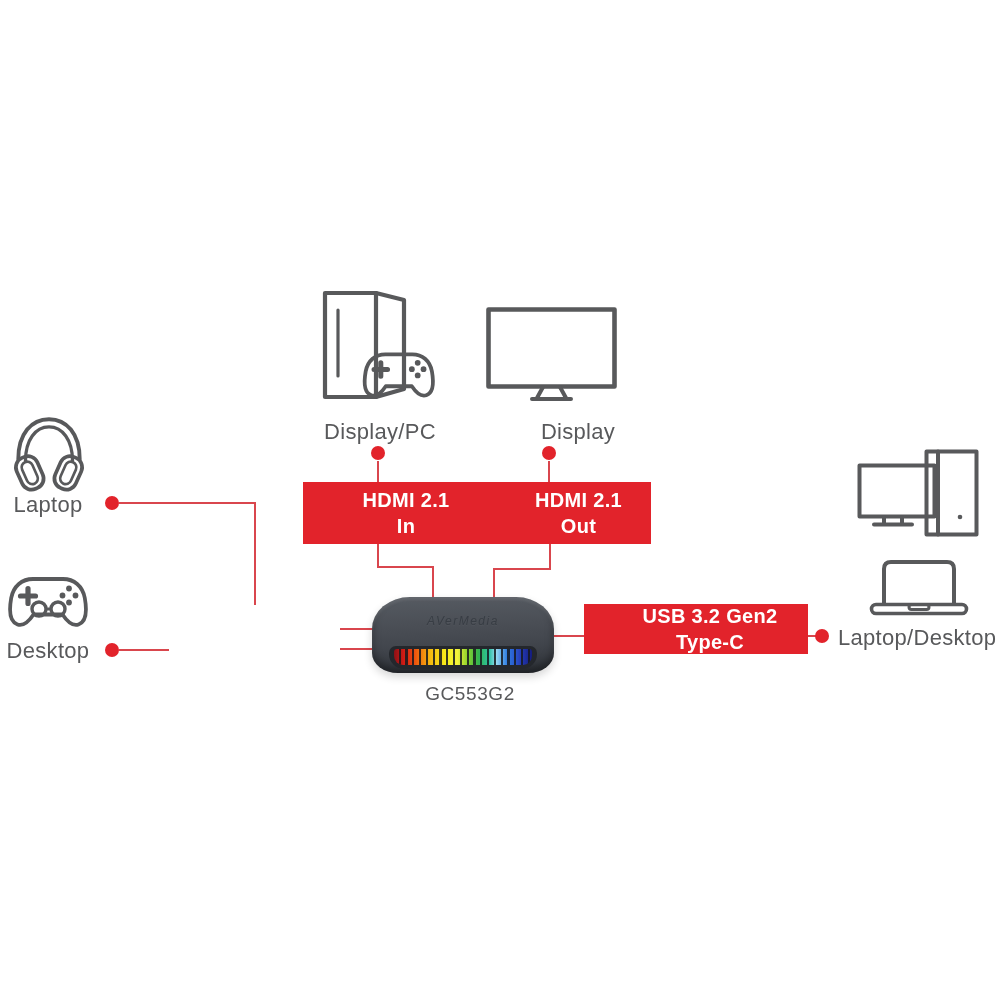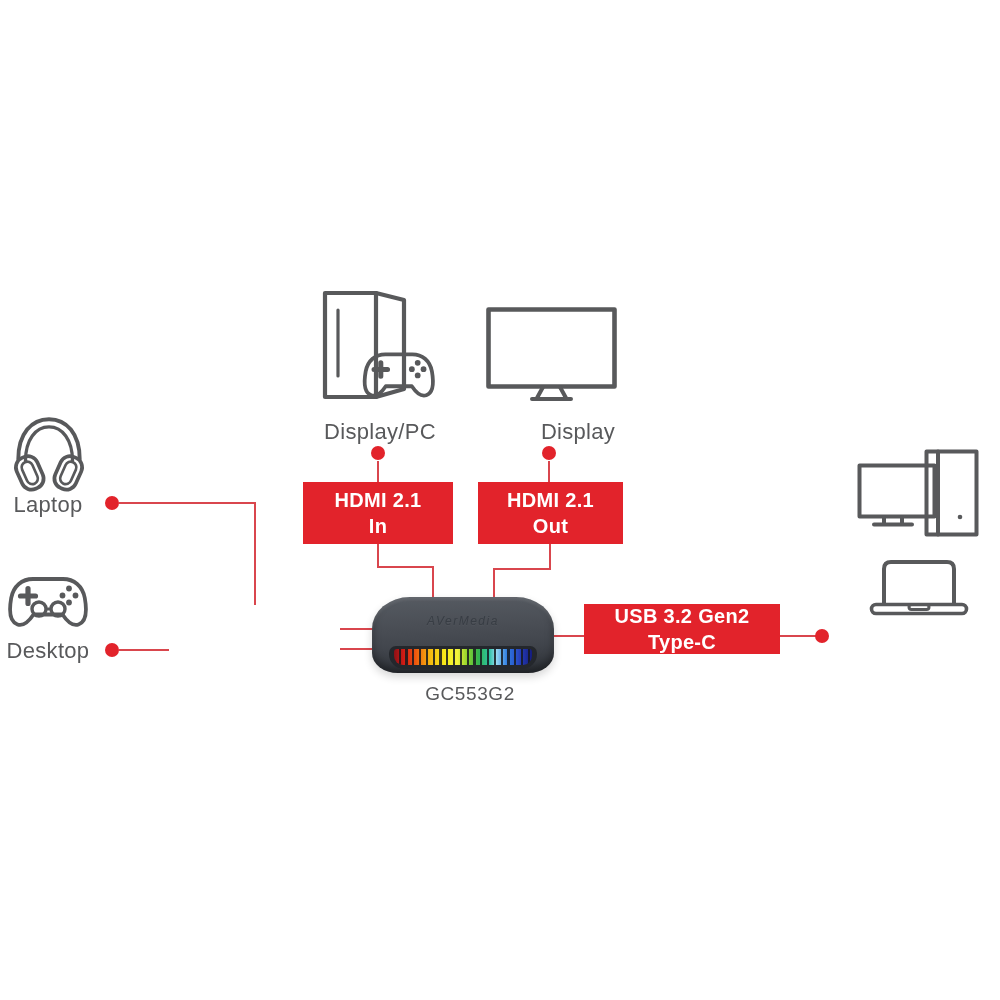--- a/index.html
+++ b/index.html
@@ -10,21 +10,21 @@
   
   .lbl{
     position:absolute;color:#58595b;font-size:22px;letter-spacing:.3px;
     text-align:center;white-space:nowrap;
   }
   
   .box{
     position:absolute;background:#e2232b;color:#ffffff;display:flex;
     flex-direction:column;align-items:center;justify-content:center;
     font-size:20px;font-weight:bold;line-height:26px;text-align:center;
-    letter-spacing:.3px;z-index:3;
+    letter-spacing:.3px;z-index:3;padding-left:28px;
   }
   
   .line{position:absolute;background:#d9464d;z-index:1;}
   .dot{position:absolute;width:14px;height:14px;border-radius:50%;background:#e2232b;z-index:2;}
   
   .icon{position:absolute;}
   .ic{stroke:#58595b;fill:none;stroke-linecap:round;stroke-linejoin:round;}
   
   .device{
     position:absolute;left:372px;top:597px;width:182px;height:76px;z-index:4;
@@ -111,20 +111,21 @@
   <svg class="icon" style="left:869px;top:557px" width="100" height="62" viewBox="0 0 100 62">
     <path class="ic" stroke-width="4" d="M15 47 V12 Q15 5 22 5 H78 Q85 5 85 12 V47"></path>
     <rect class="ic" fill="#ffffff" stroke-width="3.6" x="2.5" y="47.5" width="95" height="9" rx="4.5"></rect>
     <rect class="ic" fill="#ffffff" stroke-width="3" x="40" y="47.5" width="20" height="5" rx="2.5"></rect>
   </svg>
 
   <div class="lbl" style="left:0px;top:492px;width:96px">Laptop</div>
   <div class="lbl" style="left:0px;top:638px;width:96px">Desktop</div>
   <div class="lbl" style="left:318px;top:419px;width:124px">Display/PC</div>
   <div class="lbl" style="left:528px;top:419px;width:100px">Display</div>
+  <div class="lbl" style="left:838px;top:625px;text-align:left">Laptop/Desktop</div>
 
   <div class="dot" style="left:105px;top:496px"></div>
   <div class="dot" style="left:105px;top:643px"></div>
   <div class="dot" style="left:371px;top:446px"></div>
   <div class="dot" style="left:542px;top:446px"></div>
   <div class="dot" style="left:815px;top:629px"></div>
 
   <div class="line" style="left:119px;top:502px;width:137px;height:2px"></div>
   <div class="line" style="left:254px;top:502px;width:2px;height:103px"></div>
   <div class="line" style="left:119px;top:649px;width:50px;height:2px"></div>

